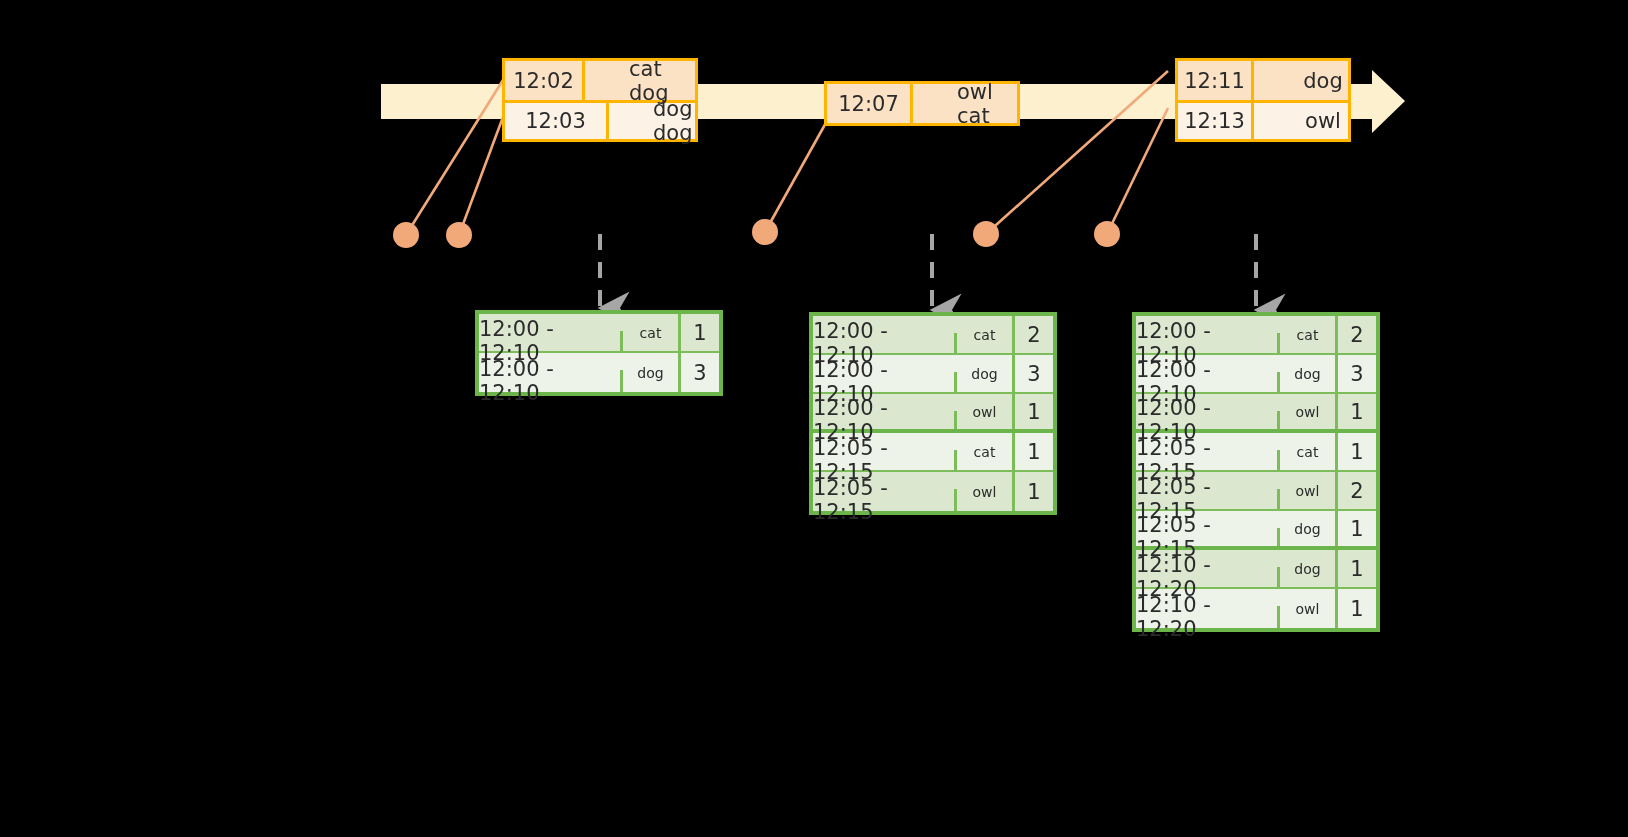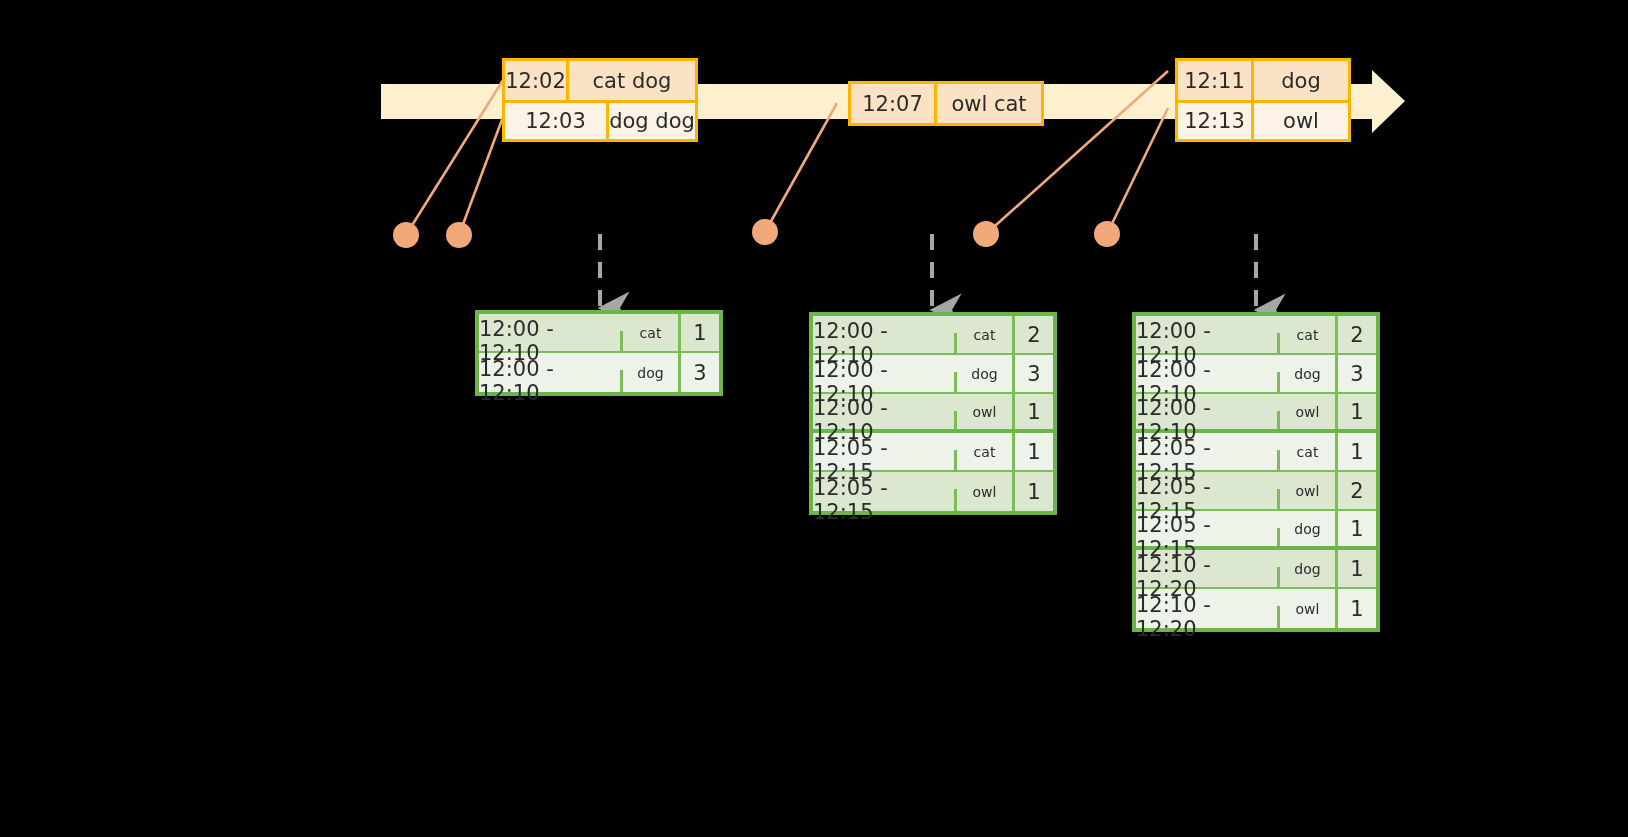--- a/index.html
+++ b/index.html
@@ -54,20 +54,21 @@
     border-right: 3px solid #ffb400;
   }
   .event-payload {
     display: flex;
     align-items: center;
     justify-content: center;
     box-sizing: border-box;
     font-size: 21px;
     color: #2b2b2b;
     flex: 1;
+    padding-left: 44px;
   }
 
   
   .result-table {
     position: absolute;
     border: 4px solid #6cb54b;
     box-sizing: border-box;
     background: #eef3e9;
   }
   .res-row {
@@ -145,29 +146,29 @@
     <g id="emit-arrows">
         <line x1="600" y1="234" x2="600" y2="308" stroke="#a6a6a6" stroke-width="4" stroke-dasharray="16 12" marker-end="url(#graymark)"></line>
         <line x1="932" y1="234" x2="932" y2="310" stroke="#a6a6a6" stroke-width="4" stroke-dasharray="16 12" marker-end="url(#graymark)"></line>
         <line x1="1256" y1="234" x2="1256" y2="310" stroke="#a6a6a6" stroke-width="4" stroke-dasharray="16 12" marker-end="url(#graymark)"></line>
       </g>
   </svg>
 
   <div id="event-boxes">
       <div class="event-box" style="left: 502px; top: 58px; width: 196px;">
         <div class="event-row r0">
-          <div class="event-time" style="width: 64px;">12:02</div>
+          <div class="event-time" style="width: 80px;">12:02</div>
           <div class="event-payload">cat dog</div>
         </div>
         <div class="event-row r1">
           <div class="event-time" style="width: 104px;">12:03</div>
           <div class="event-payload">dog dog</div>
         </div>
       </div>
-      <div class="event-box" style="left: 848px; top: 81px; width: 196px;">
+      <div class="event-box" style="left: 824px; top: 81px; width: 196px;">
         <div class="event-row r0">
           <div class="event-time" style="width: 86px;">12:07</div>
           <div class="event-payload">owl cat</div>
         </div>
       </div>
       <div class="event-box" style="left: 1175px; top: 58px; width: 176px;">
         <div class="event-row r0">
           <div class="event-time" style="width: 76px;">12:11</div>
           <div class="event-payload">dog</div>
         </div>

